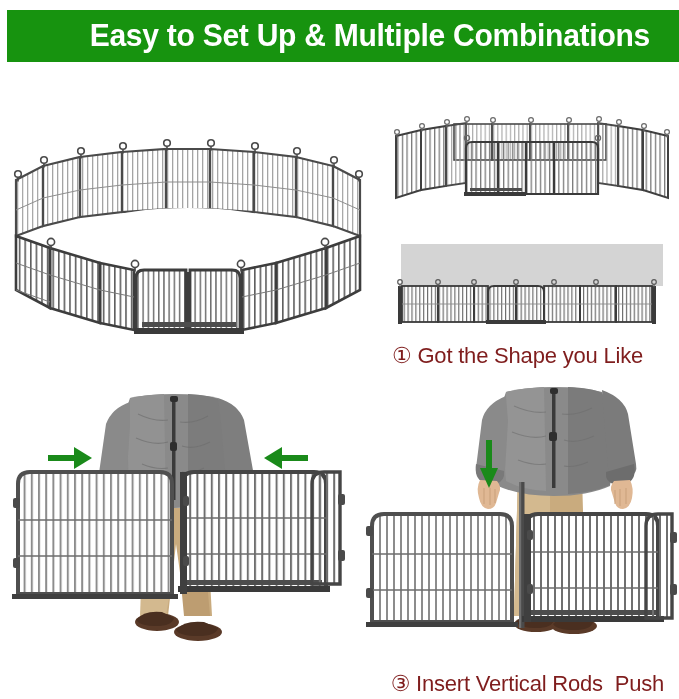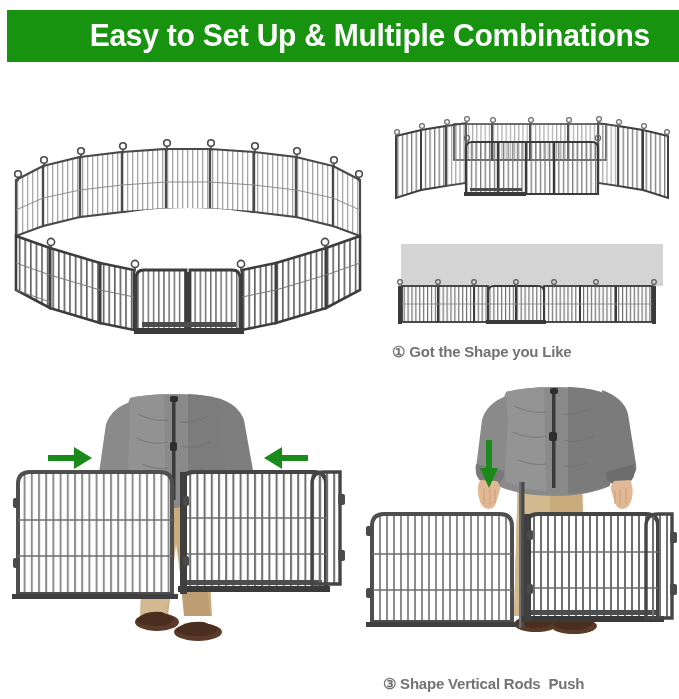--- a/index.html
+++ b/index.html
@@ -22,23 +22,23 @@
     font-weight:bold;
     letter-spacing:-0.3px;
     font-family:"Liberation Sans", sans-serif;
     white-space:nowrap;
     transform:scaleX(0.97);
   }
 
   
   .caption{
     position:absolute;
-    color:#737373;
-    font-weight:bold;
-    font-size:15px;
+    color:#7f1d1d;
+    font-weight:normal;
+    font-size:22px;
     font-family:"Liberation Sans", sans-serif;
     letter-spacing:-0.2px;
     white-space:pre;
   }
   #caption-1{left:392px;top:343px;}
   #caption-2{left:75px;top:651px;}
   #caption-3{left:367px;top:645px;line-height:26px;text-align:left;}
 
   
   .ill{position:absolute;}
@@ -491,17 +491,17 @@
       </g>
 
       <g>
         <rect x="128" y="42" width="6" height="32" fill="#1a8a1a"></rect>
         <polygon points="122,70 131,90 140,70" fill="#1a8a1a"></polygon>
       </g>
     </svg>
   </div>
 
   <div class="caption" id="caption-3">
-    <span>③ Shape Vertical Rods  Push</span>
+    <span>③ Insert Vertical Rods  Push</span>
     
   </div>
 
 </div>
 
 </body></html>

